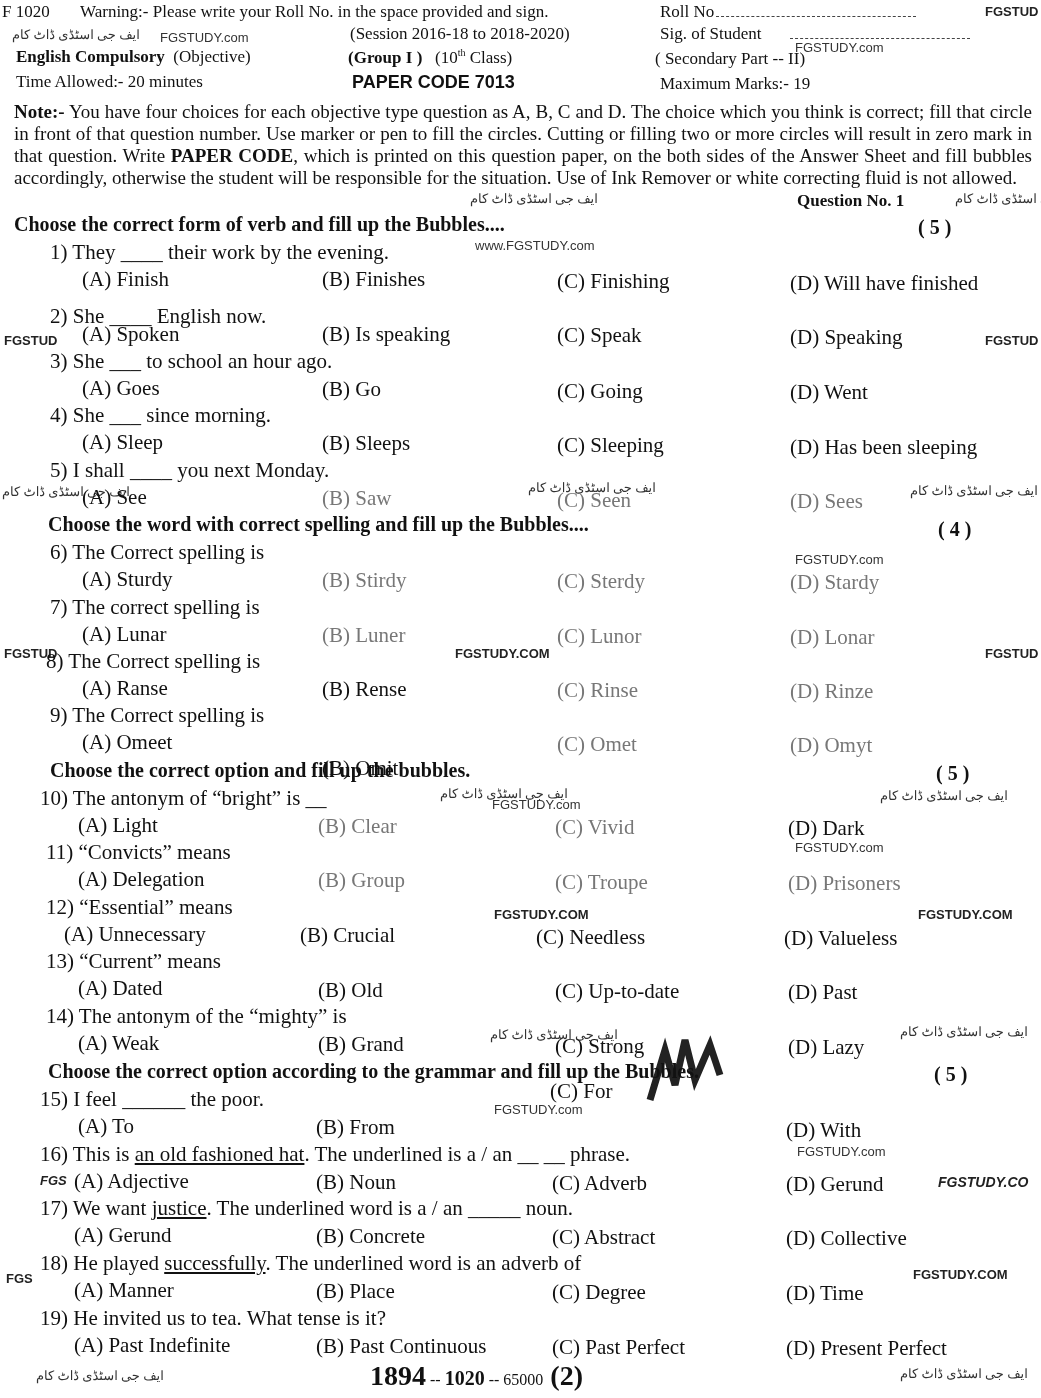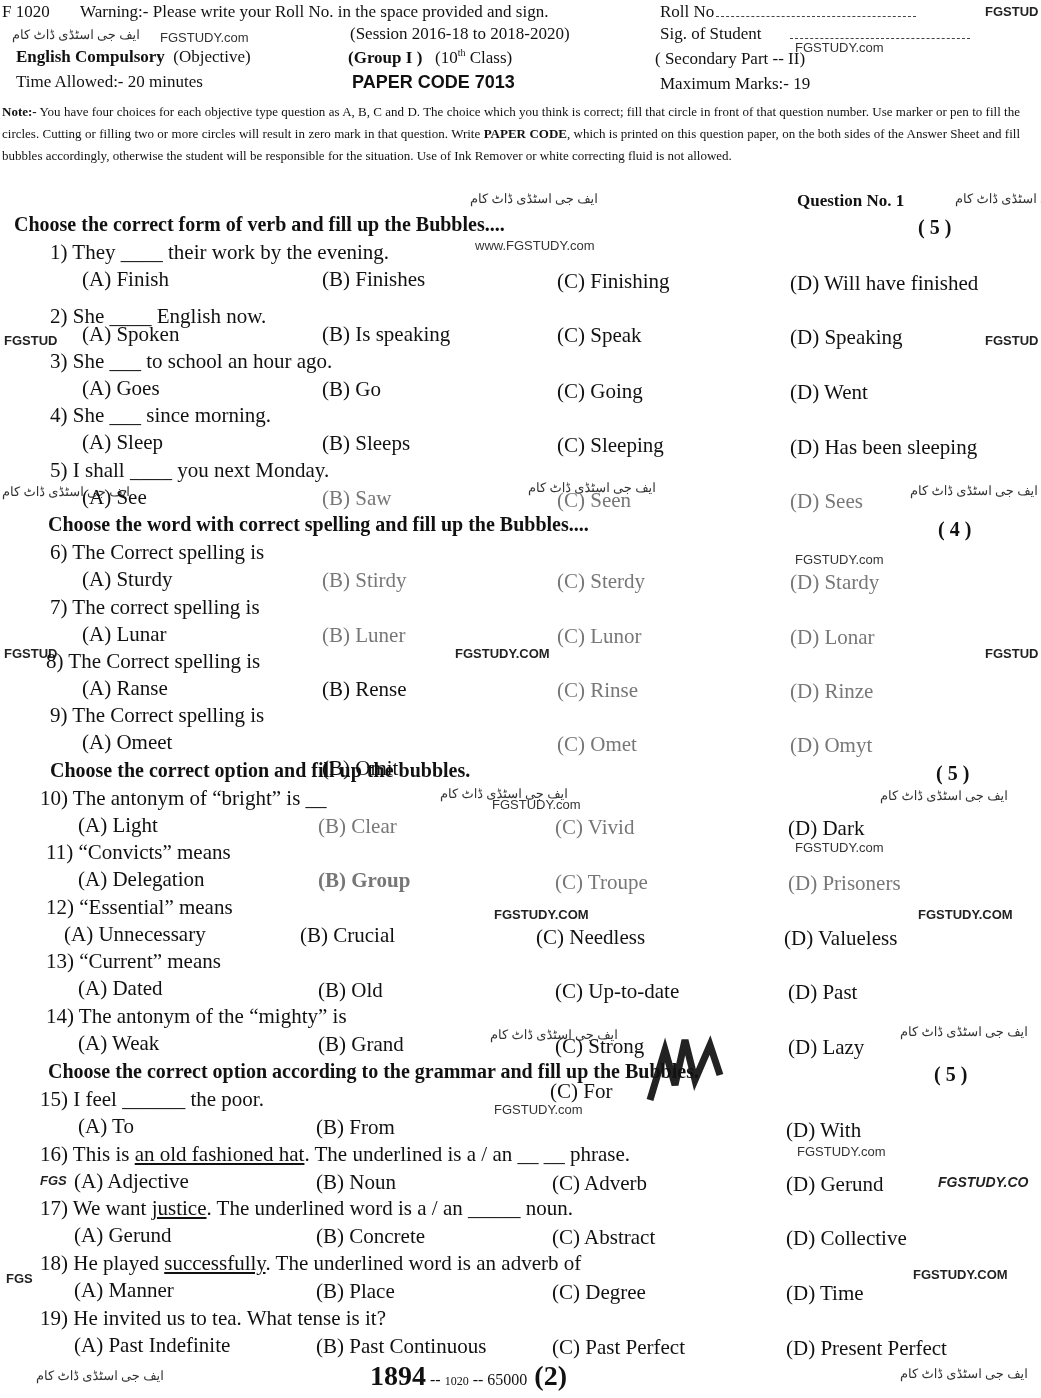--- a/index.html
+++ b/index.html
@@ -2,21 +2,21 @@
 <html><head>
 <meta charset="utf-8">
 <style>
   html,body{margin:0;padding:0;background:#fff;}
   body{width:1041px;height:1398px;position:relative;overflow:hidden;
        font-family:"Liberation Serif","DejaVu Serif",serif;color:#111;}
   .abs{position:absolute;white-space:nowrap;}
   .hdr{font-size:17px;}
   .bold{font-weight:bold;}
   .sans{font-family:"Liberation Sans","DejaVu Sans",sans-serif;}
-  .note{position:absolute;left:2px;top:101px;width:1018px;font-size:13px;line-height:22px;text-align:justify;}
+  .note{position:absolute;left:14px;top:101px;width:1018px;font-size:19px;line-height:22px;text-align:justify;}
   .sec{font-size:20px;font-weight:bold;}
   .marks{font-size:20px;font-weight:bold;}
   .q{font-size:21px;}
   .opt{font-size:21px;}
   .wm{font-family:"Liberation Sans","DejaVu Sans",sans-serif;font-size:13px;color:#333;}
   .wmb{font-family:"Liberation Sans","DejaVu Sans",sans-serif;font-size:13px;font-weight:bold;color:#222;}
   .urdu{font-size:13px;color:#333;}
   .u{text-decoration:underline;}
   .footer{font-size:28px;font-weight:bold;}
   .faint{color:#777;}
@@ -126,21 +126,21 @@
 <div class="abs wm" style="left:492px;top:797px;">FGSTUDY.com</div>
 <div class="abs urdu" style="left:880px;top:788px;">ایف جی اسٹڈی ڈاٹ کام</div>
 <div class="abs opt" style="left:78px;top:813px;">(A)  Light</div>
 <div class="abs opt faint" style="left:318px;top:814px;">(B)  Clear</div>
 <div class="abs opt faint" style="left:555px;top:815px;">(C)  Vivid</div>
 <div class="abs opt" style="left:788px;top:816px;">(D)  Dark</div>
 <div class="abs wm" style="left:795px;top:840px;">FGSTUDY.com</div>
 
 <div class="abs q" style="left:46px;top:840px;">11) “Convicts” means</div>
 <div class="abs opt" style="left:78px;top:867px;">(A)  Delegation</div>
-<div class="abs opt faint" style="left:318px;top:868px;font-weight:bold;">(B)  Group</div>
+<div class="abs opt faint" style="left:318px;top:868px;">(B)  Group</div>
 <div class="abs opt faint" style="left:555px;top:870px;">(C)  Troupe</div>
 <div class="abs opt faint" style="left:788px;top:871px;">(D)  Prisoners</div>
 
 <div class="abs q" style="left:46px;top:895px;">12) “Essential” means</div>
 <div class="abs wmb" style="left:494px;top:907px;">FGSTUDY.COM</div>
 <div class="abs wmb" style="left:918px;top:907px;">FGSTUDY.COM</div>
 <div class="abs opt" style="left:64px;top:922px;">(A)   Unnecessary</div>
 <div class="abs opt" style="left:300px;top:923px;">(B)   Crucial</div>
 <div class="abs opt" style="left:536px;top:925px;">(C)  Needless</div>
 <div class="abs opt" style="left:784px;top:926px;">(D)    Valueless</div>
@@ -198,14 +198,14 @@
 <div class="abs opt" style="left:552px;top:1280px;">(C)  Degree</div>
 <div class="abs opt" style="left:786px;top:1281px;">(D)  Time</div>
 
 <div class="abs q" style="left:40px;top:1306px;">19) He invited us to tea. What tense is it?</div>
 <div class="abs opt" style="left:74px;top:1333px;">(A)  Past Indefinite</div>
 <div class="abs opt" style="left:316px;top:1334px;">(B)  Past Continuous</div>
 <div class="abs opt" style="left:552px;top:1335px;">(C)  Past Perfect</div>
 <div class="abs opt" style="left:786px;top:1336px;">(D)  Present Perfect</div>
 
 <div class="abs urdu" style="left:36px;top:1368px;">ایف جی اسٹڈی ڈاٹ کام</div>
-<div class="abs footer" style="left:370px;top:1360px;"><span>1894</span><span style="font-size:16px;font-weight:normal;"> -- </span><span style="font-size:12px;font-weight:normal;">1020</span><span style="font-size:16px;font-weight:normal;"> -- </span><span style="font-size:16px;font-weight:normal;">65000</span><span> (2)</span></div>
+<div class="abs footer" style="left:370px;top:1360px;"><span>1894</span><span style="font-size:16px;font-weight:normal;"> -- </span><span style="font-size:20px;font-weight:bold;">1020</span><span style="font-size:16px;font-weight:normal;"> -- </span><span style="font-size:16px;font-weight:normal;">65000</span><span> (2)</span></div>
 <div class="abs urdu" style="left:900px;top:1366px;">ایف جی اسٹڈی ڈاٹ کام</div>
 
 </body></html>

